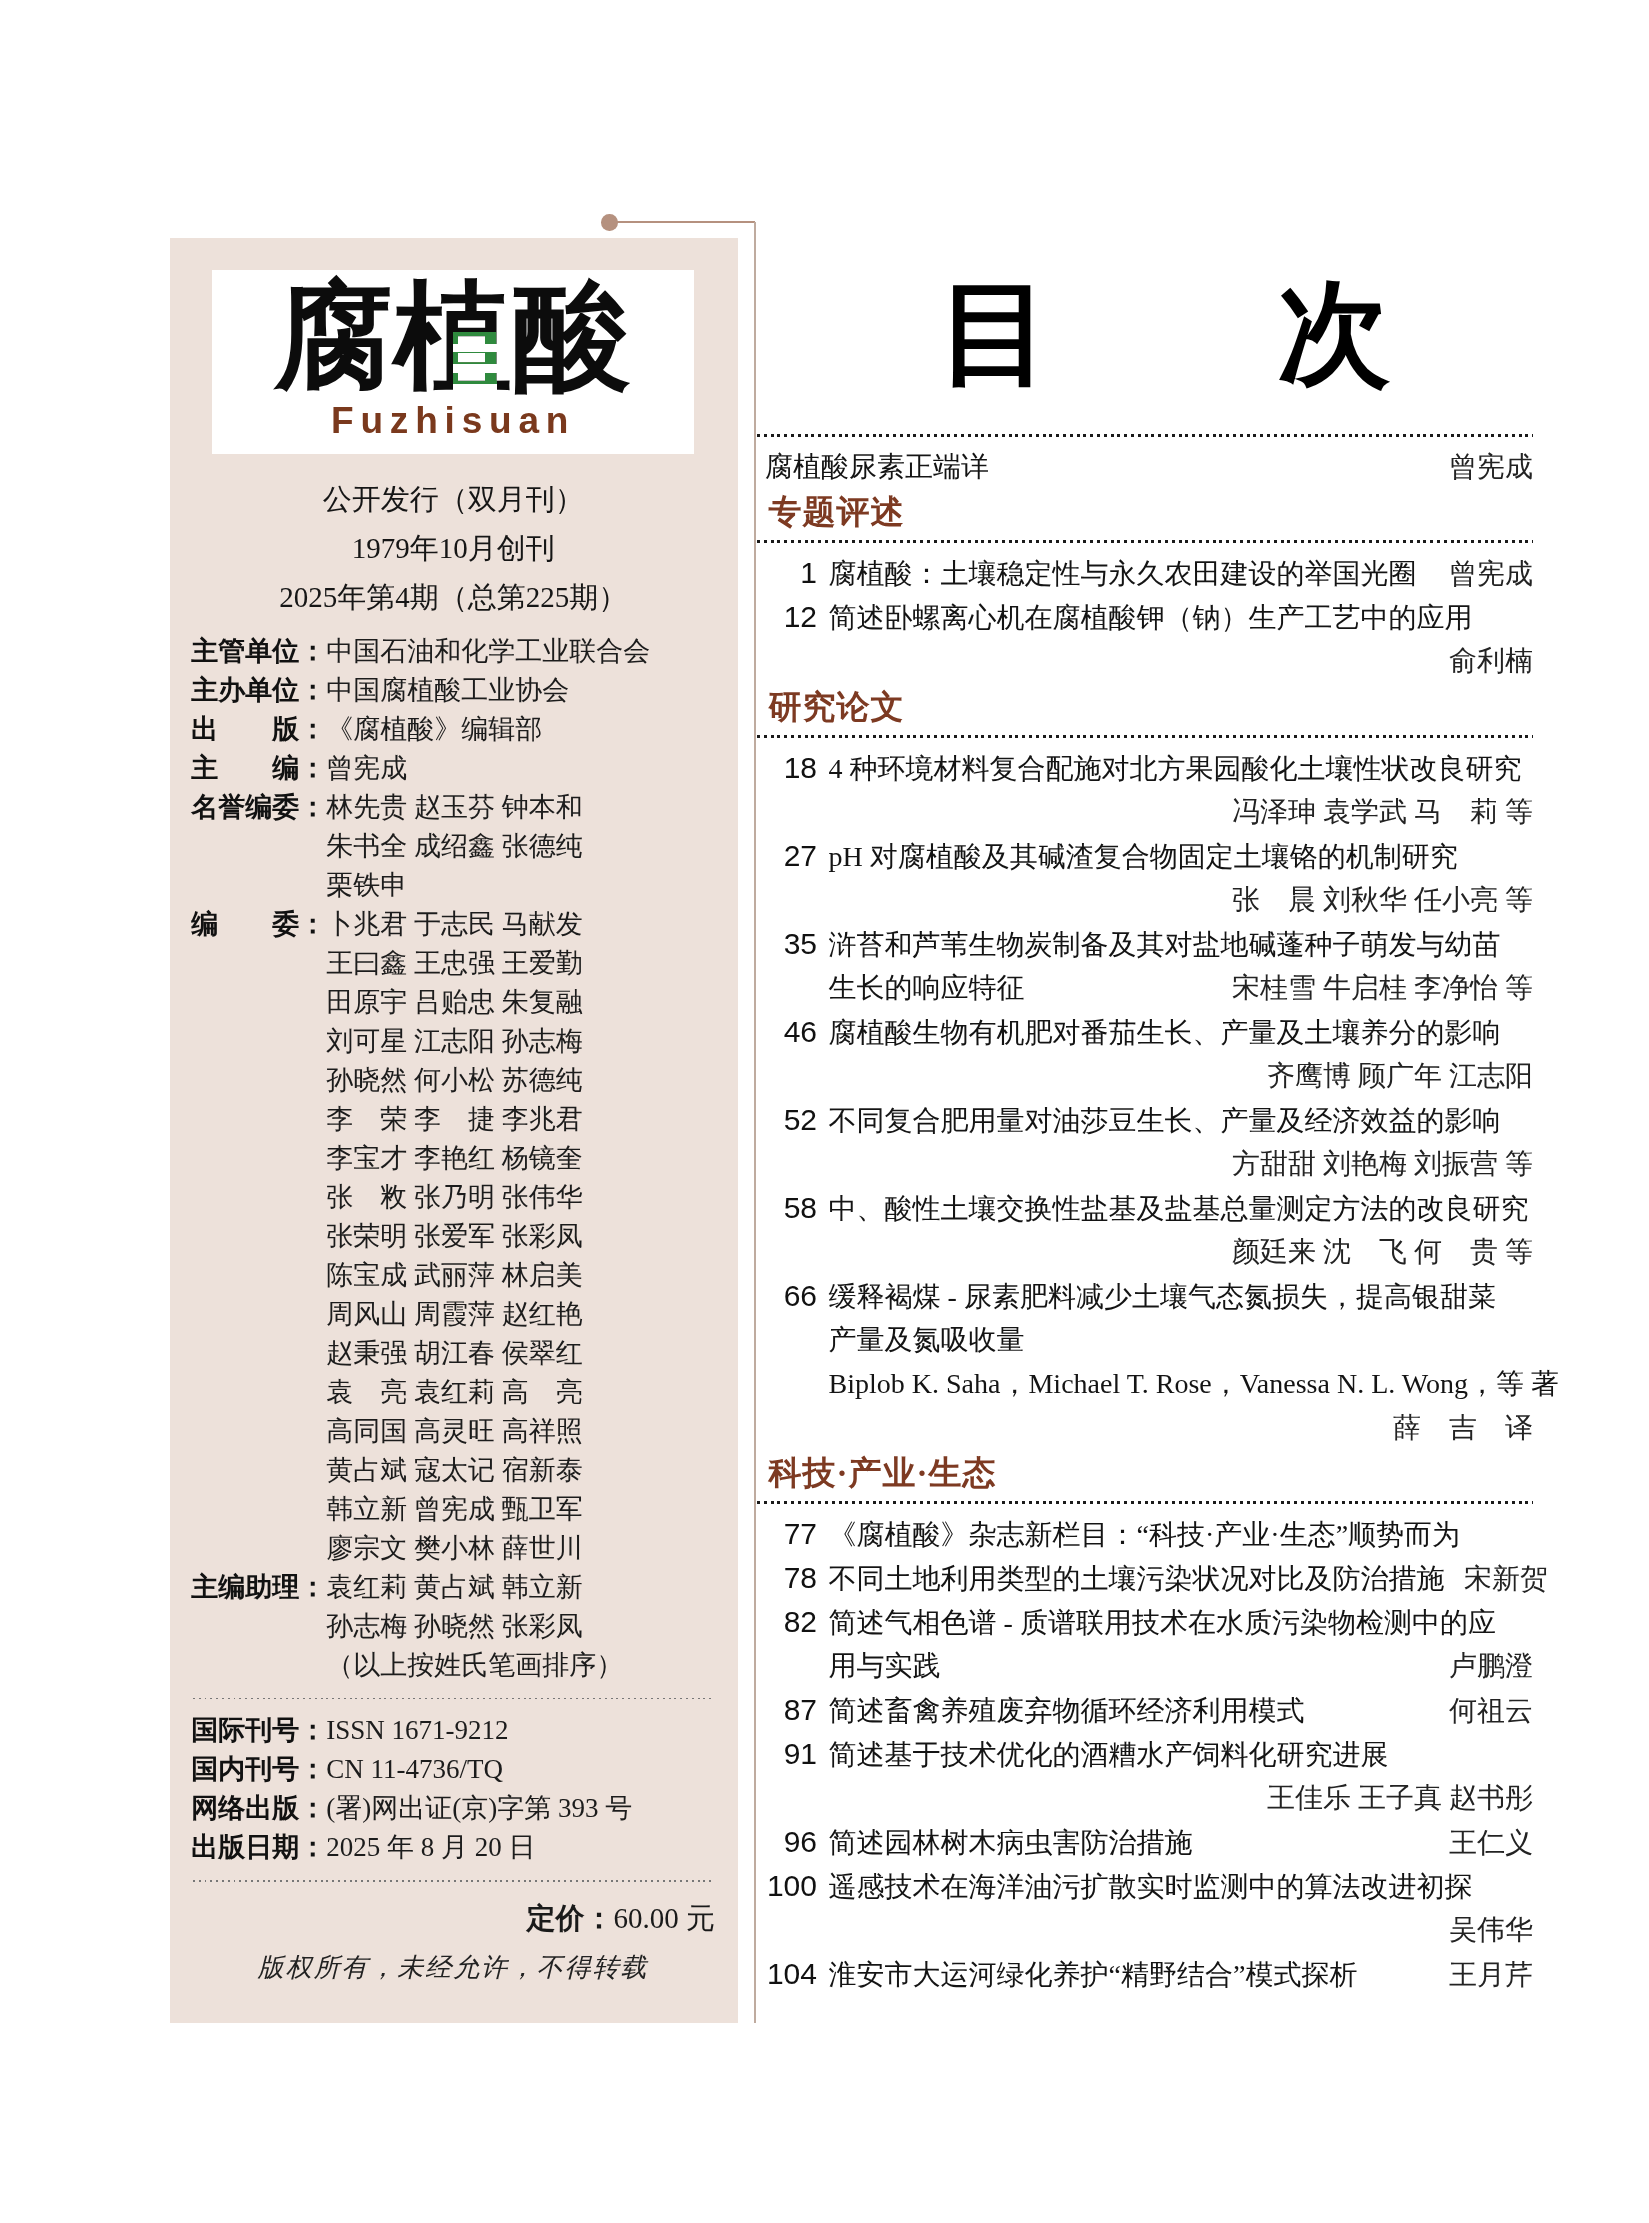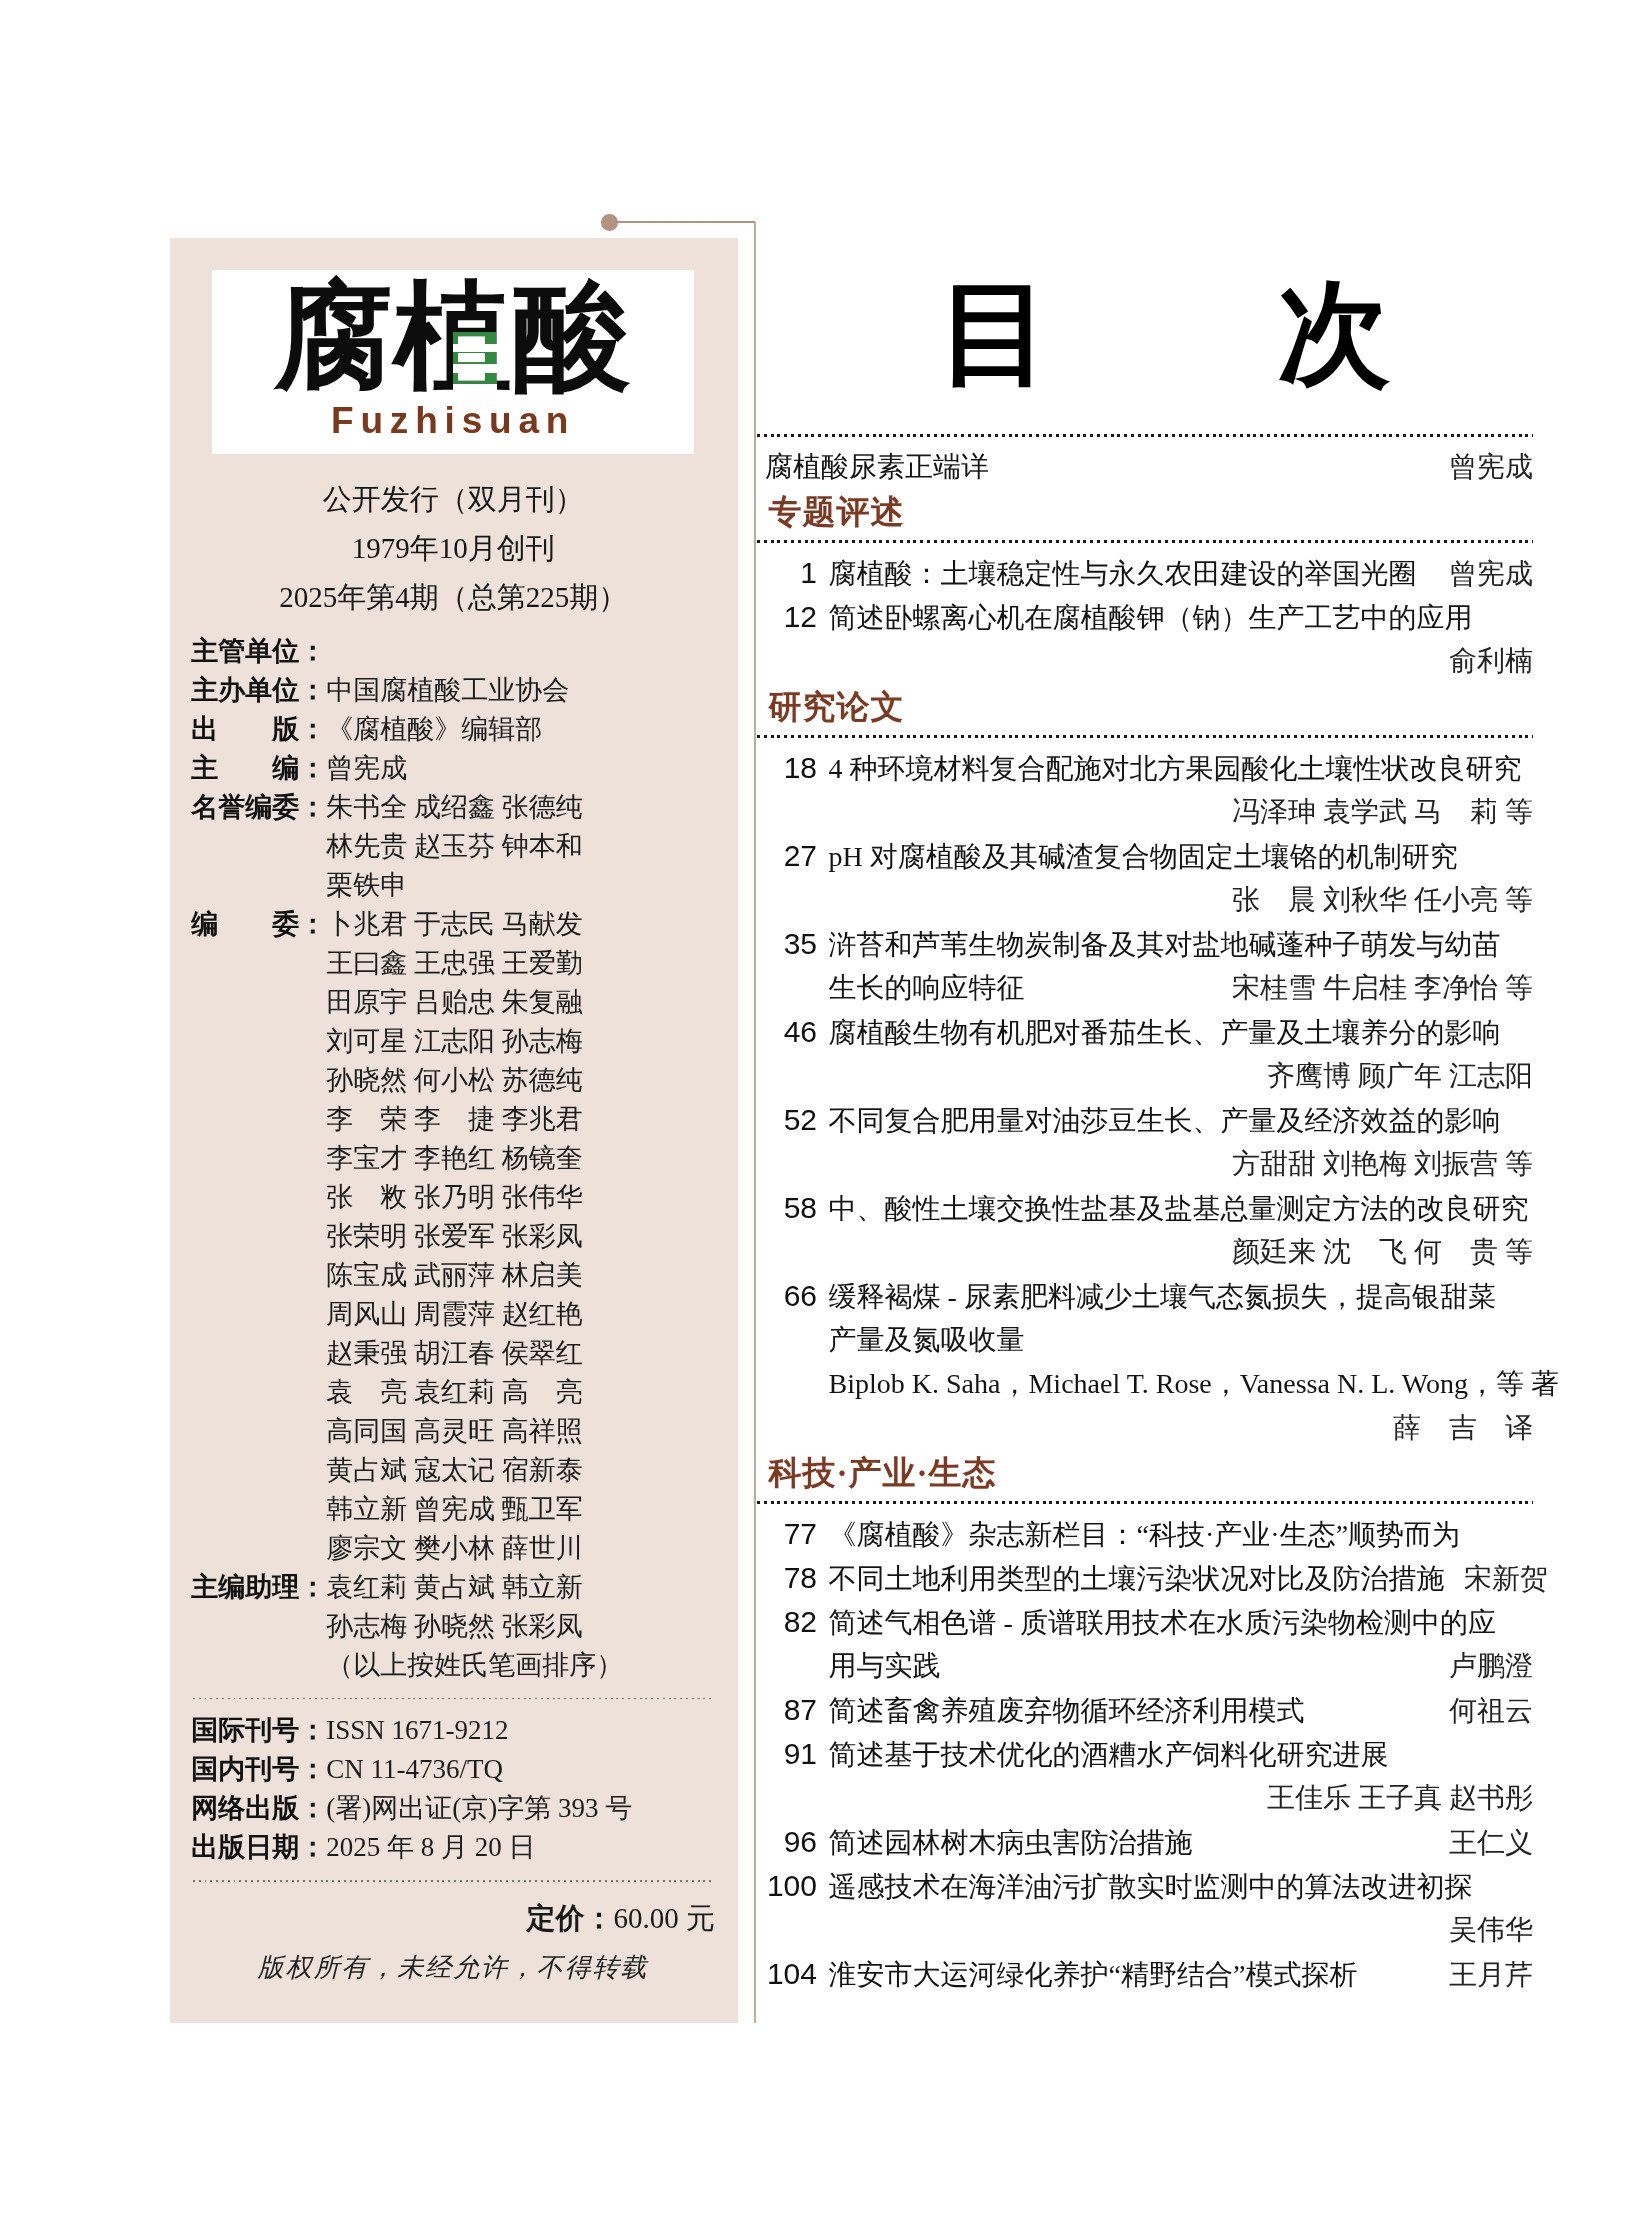--- a/index.html
+++ b/index.html
@@ -98,40 +98,41 @@
       <div class="logo-en">Fuzhisuan</div>
     </div>
     <div class="issue-lines" id="issue-lines">
         <div>公开发行（双月刊）</div>
         <div>1979年10月创刊</div>
         <div>2025年第4期（总第225期）</div>
       </div>
     <div class="info-rows" id="info-rows">
     <div class="info-row">
       <span class="lbl">主管单位：</span>
+      <div class="val"><div>中国石油和化学工业联合会</div></div>
     </div>
 
     <div class="info-row">
       <span class="lbl">主办单位：</span>
       <div class="val"><div>中国腐植酸工业协会</div></div>
     </div>
 
     <div class="info-row">
       <span class="lbl">出　　版：</span>
       <div class="val"><div>《腐植酸》编辑部</div></div>
     </div>
 
     <div class="info-row">
       <span class="lbl">主　　编：</span>
       <div class="val"><div>曾宪成</div></div>
     </div>
 
     <div class="info-row">
       <span class="lbl">名誉编委：</span>
-      <div class="val"><div>朱书全 成绍鑫 张德纯</div><div>林先贵 赵玉芬 钟本和</div><div>栗铁申</div></div>
+      <div class="val"><div>林先贵 赵玉芬 钟本和</div><div>朱书全 成绍鑫 张德纯</div><div>栗铁申</div></div>
     </div>
 
     <div class="info-row">
       <span class="lbl">编　　委：</span>
       <div class="val"><div>卜兆君 于志民 马献发</div><div>王曰鑫 王忠强 王爱勤</div><div>田原宇 吕贻忠 朱复融</div><div>刘可星 江志阳 孙志梅</div><div>孙晓然 何小松 苏德纯</div><div>李　荣 李　捷 李兆君</div><div>李宝才 李艳红 杨镜奎</div><div>张　敉 张乃明 张伟华</div><div>张荣明 张爱军 张彩凤</div><div>陈宝成 武丽萍 林启美</div><div>周风山 周霞萍 赵红艳</div><div>赵秉强 胡江春 侯翠红</div><div>袁　亮 袁红莉 高　亮</div><div>高同国 高灵旺 高祥照</div><div>黄占斌 寇太记 宿新泰</div><div>韩立新 曾宪成 甄卫军</div><div>廖宗文 樊小林 薛世川</div></div>
     </div>
 
     <div class="info-row">
       <span class="lbl">主编助理：</span>
       <div class="val"><div>袁红莉 黄占斌 韩立新</div><div>孙志梅 孙晓然 张彩凤</div><div>（以上按姓氏笔画排序）</div></div>

